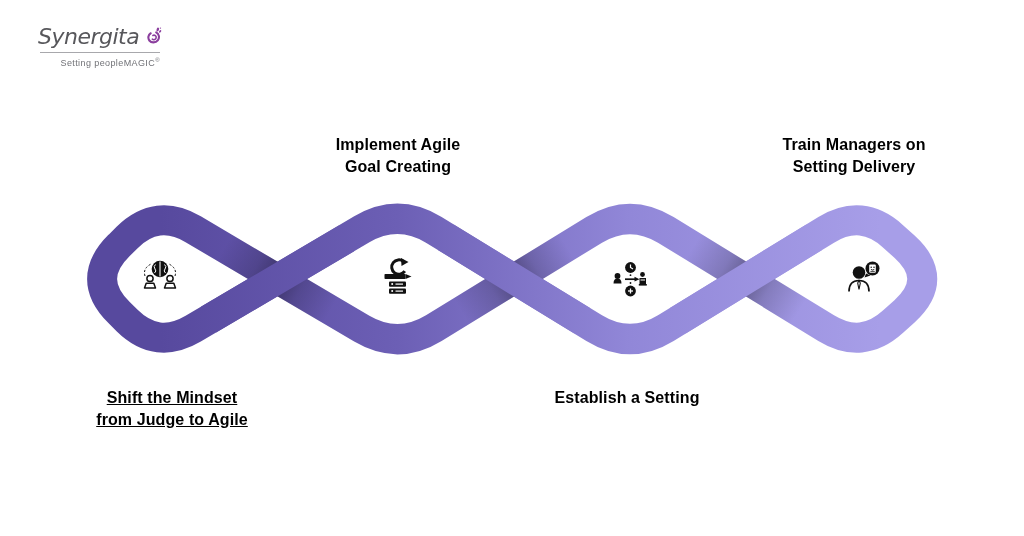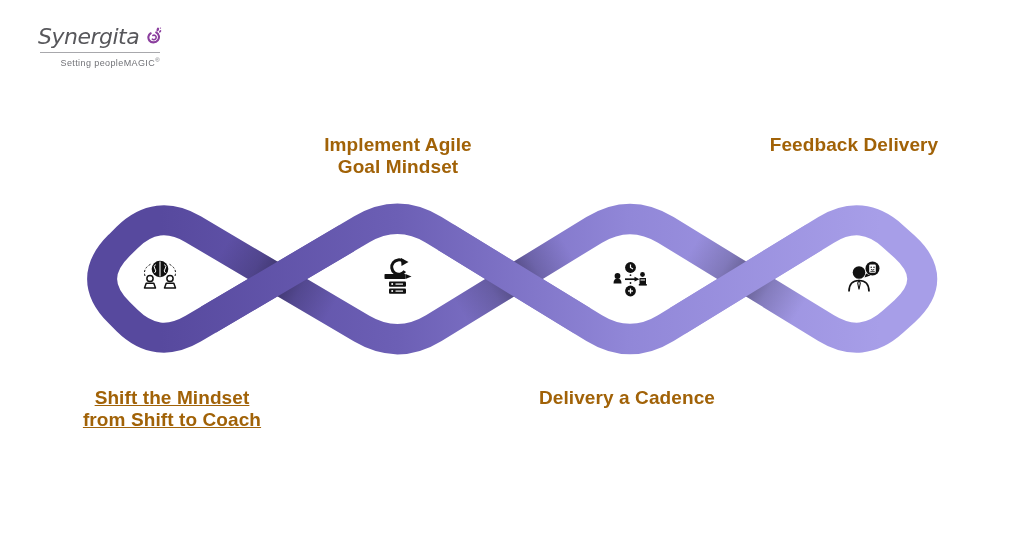--- a/index.html
+++ b/index.html
@@ -18,21 +18,21 @@
   .tagline{
     font-size:9px;color:#707176;letter-spacing:0.4px;text-align:right;
     width:122px;line-height:10px;
   }
   .tagline sup{font-size:6px;}
   
   .chain{position:absolute;left:0;top:0;}
   
   .step-label{
     position:absolute;width:240px;text-align:center;
-    font-size:19px;font-weight:700;color:#a16207;line-height:21.5px;
+    font-size:16px;font-weight:700;color:#000000;line-height:21.5px;
     letter-spacing:0.1px;
   }
   .lbl-1{left:52px;top:387px;text-decoration:underline;}
   .lbl-2{left:278px;top:134px;}
   .lbl-3{left:507px;top:387px;}
   .lbl-4{left:734px;top:134px;}
 </style>
 </head>
 <body>
 
@@ -163,26 +163,27 @@
       <rect x="7.2" y="-13.5" width="6.6" height="8.2" rx="1" fill="#fff"></rect>
       <circle cx="9.2" cy="-10.8" r="0.75" fill="#111"></circle>
       <circle cx="12" cy="-10.8" r="0.75" fill="#111"></circle>
       <path d="M 8.9 -8.6 Q 10.6 -7.3 12.3 -8.6" stroke="#111" stroke-width="0.9" fill="none"></path>
       <line x1="8.4" y1="-6.6" x2="12.8" y2="-6.6" stroke="#111" stroke-width="0.8"></line>
     </g>
   </svg>
 
   <div class="step-label lbl-1">
     <div>Shift the Mindset</div>
-    <div>from Shift to Coach</div>
+    <div>from Judge to Agile</div>
   </div>
   <div class="step-label lbl-2">
     <div>Implement Agile</div>
-    <div>Goal Mindset</div>
+    <div>Goal Creating</div>
   </div>
   <div class="step-label lbl-3">
-    <div>Delivery a Cadence</div>
+    <div>Establish a Setting</div>
   </div>
   <div class="step-label lbl-4">
-    <div>Feedback Delivery</div>
+    <div>Train Managers on</div>
+    <div>Setting Delivery</div>
   </div>
 
 </div>
 
 </body></html>

